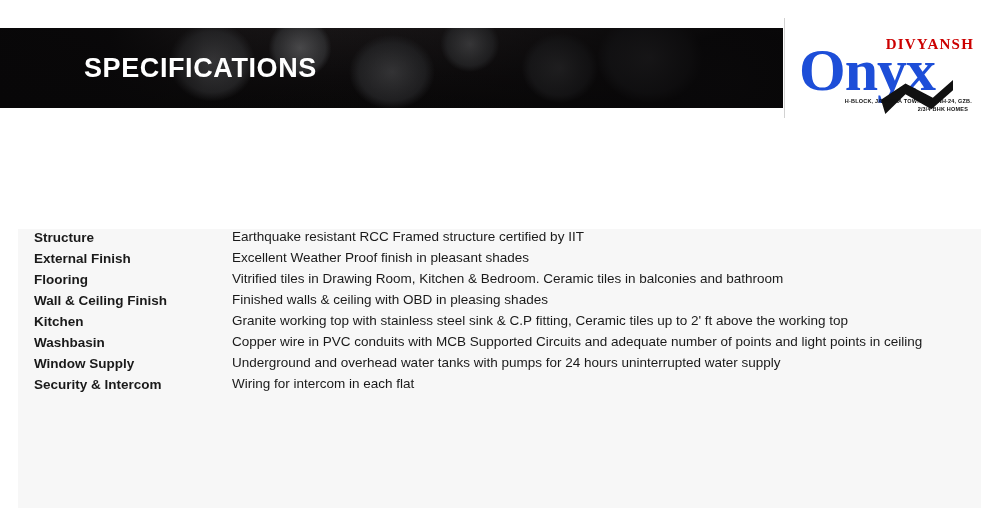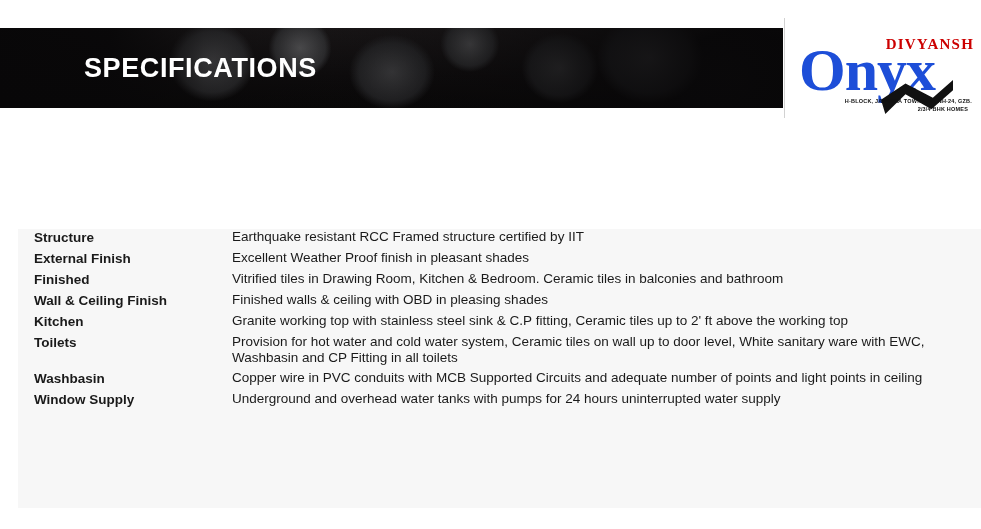--- a/index.html
+++ b/index.html
@@ -179,38 +179,38 @@
     <tbody id="spec-body">
       <tr>
         <td class="spec-label">Structure</td>
         <td class="spec-value">Earthquake resistant RCC Framed structure certified by IIT</td>
       </tr>
       <tr>
         <td class="spec-label">External Finish</td>
         <td class="spec-value">Excellent Weather Proof finish in pleasant shades</td>
       </tr>
       <tr>
-        <td class="spec-label">Finished</td>
+        <td class="spec-label">Flooring</td>
         <td class="spec-value">Vitrified tiles in Drawing Room, Kitchen &amp; Bedroom. Ceramic tiles in balconies and bathroom</td>
       </tr>
       <tr>
         <td class="spec-label">Wall &amp; Ceiling Finish</td>
         <td class="spec-value">Finished walls &amp; ceiling with OBD in pleasing shades</td>
       </tr>
       <tr>
         <td class="spec-label">Kitchen</td>
         <td class="spec-value">Granite working top with stainless steel sink &amp; C.P fitting, Ceramic tiles up to 2' ft above the working top</td>
       </tr>
       <tr>
-        <td class="spec-label">Toilets</td>
-        <td class="spec-value">Provision for hot water and cold water system, Ceramic tiles on wall up to door level, White sanitary ware with EWC, Washbasin and CP Fitting in all toilets</td>
-      </tr>
-      <tr>
         <td class="spec-label">Washbasin</td>
         <td class="spec-value">Copper wire in PVC conduits with MCB Supported Circuits and adequate number of points and light points in ceiling</td>
       </tr>
       <tr>
         <td class="spec-label">Window Supply</td>
         <td class="spec-value">Underground and overhead water tanks with pumps for 24 hours uninterrupted water supply</td>
+      </tr>
+      <tr>
+        <td class="spec-label">Security &amp; Intercom</td>
+        <td class="spec-value">Wiring for intercom in each flat</td>
       </tr>
     </tbody>
   </table>
 </div>
 
 </body></html>

